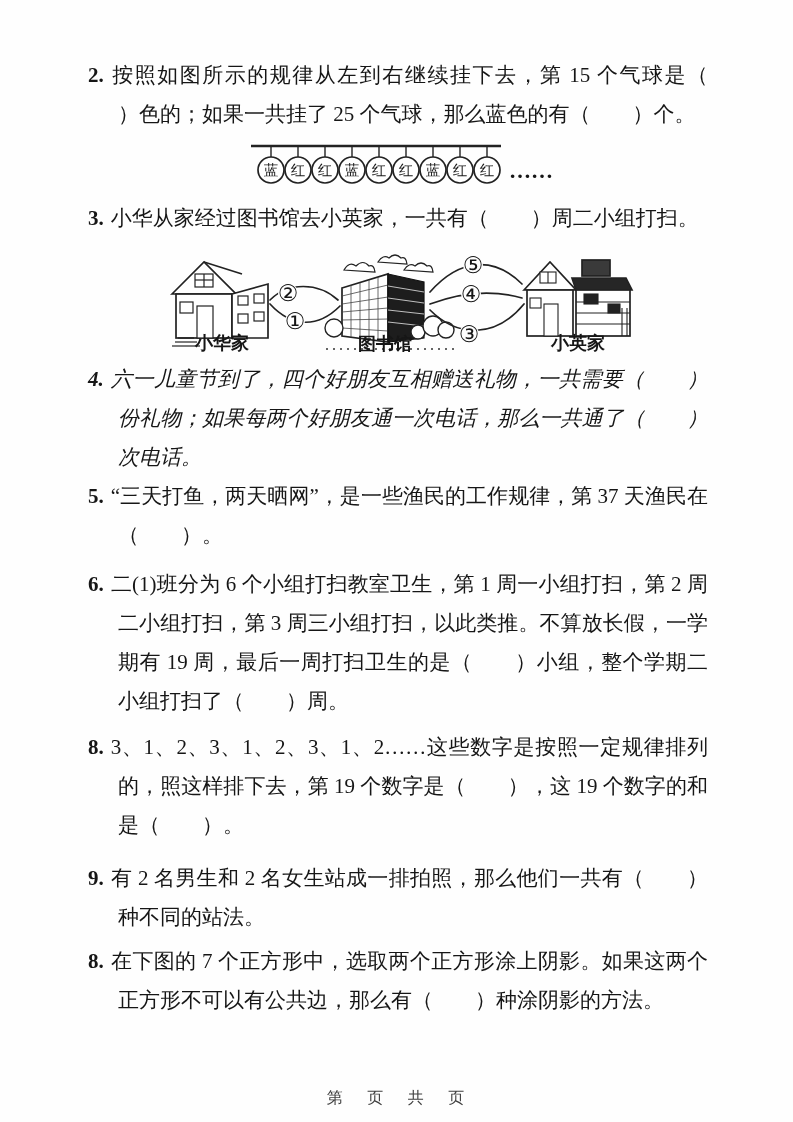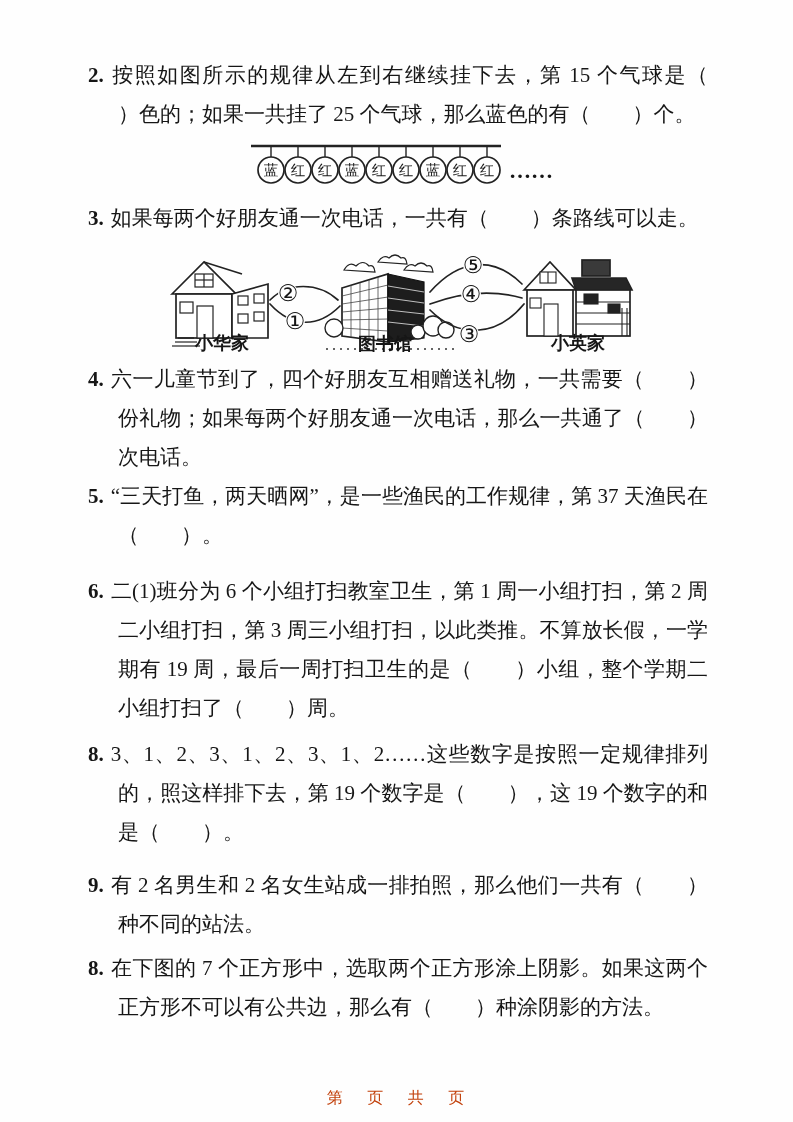--- a/index.html
+++ b/index.html
@@ -8,33 +8,33 @@
     font-family:"Liberation Serif","DejaVu Serif",serif;color:#161616;
   }
   .content{position:absolute;left:88px;top:0;width:620px;}
   p.q{
     font-size:21px;line-height:39px;margin:0;text-align:justify;
     padding-left:30px;text-indent:-30px;word-break:break-all;
   }
   p.q .num{font-weight:700;margin-right:7px;}
   #q2{margin-top:56px;}
   #q3{margin-top:3px;}
-  #q4{margin-top:8px;}
+  #q4{margin-top:8px;font-style:italic;}
   #q5{}
-  #q6{margin-top:17px;}
+  #q6{margin-top:10px;}
   #q7{margin-top:4px;}
   #q8{margin-top:7px;}
   #q9{margin-top:14px;}
   #q10{margin-top:5px;}
   .balloons-svg{display:block;margin:6px 0 0 163px;}
   .route-svg{display:block;margin:8px 0 0 64px;}
   .page-footer{
     position:absolute;left:8px;right:0;top:1088px;text-align:center;
     font-family:"Liberation Sans","DejaVu Sans",sans-serif;
-    font-size:16px;letter-spacing:10px;color:#c2410c;
+    font-size:16px;letter-spacing:10px;color:#404040;
   }
   svg text{font-family:"Liberation Serif","DejaVu Serif",serif;}
 </style>
 </head>
 <body>
 
 <div class="page">
   <div class="content">
 
     <p class="q" id="q2"><span class="num">2.</span><span>按照如图所示的规律从左到右继续挂下去，第 15 个气球是（　　）色的；如果一共挂了 25 个气球，那么蓝色的有（　　）个。</span></p>
@@ -70,21 +70,21 @@
         <text x="101" y="35">蓝</text>
         <text x="128" y="35">红</text>
         <text x="155" y="35">红</text>
         <text x="182" y="35">蓝</text>
         <text x="209" y="35">红</text>
         <text x="236" y="35">红</text>
       </g>
       <text x="258" y="38" font-size="22" font-weight="bold" fill="#161616">……</text>
     </svg>
 
-    <p class="q" id="q3"><span class="num">3.</span><span>如果每两个好朋友通一次电话，一共有（　　）条路线可以走。</span></p>
+    <p class="q" id="q3"><span class="num">3.</span><span>小华从家经过图书馆去小英家，一共有（　　）周二小组打扫。</span></p>
 
     <svg class="route-svg" width="492" height="106" viewBox="0 0 492 106">
 
       <g transform="translate(20,12)" fill="none" stroke="#222" stroke-width="1.7">
         <polygon points="0,36 32,4 64,36" fill="#fff"></polygon>
         <rect x="4" y="36" width="56" height="44" fill="#fff"></rect>
         <polygon points="60,36 96,26 96,80 60,80" fill="#fff"></polygon>
         <line x1="32" y1="4" x2="70" y2="16"></line>
         <g stroke-width="1.2">
           <rect x="23" y="16" width="18" height="13" fill="#fff"></rect>

